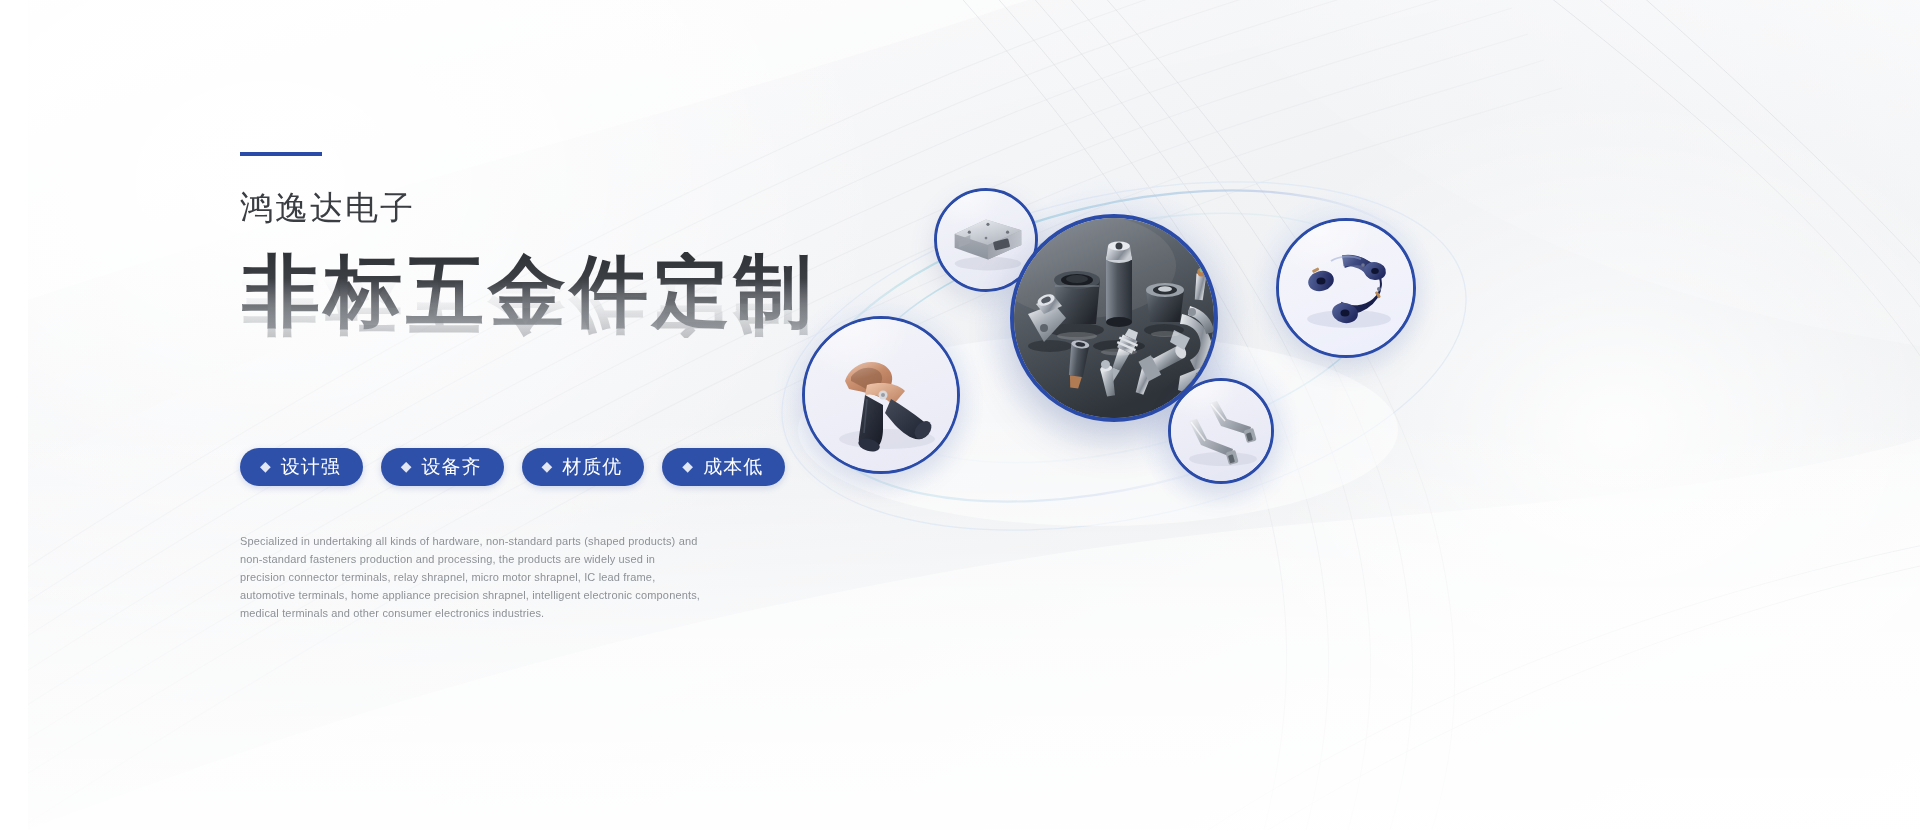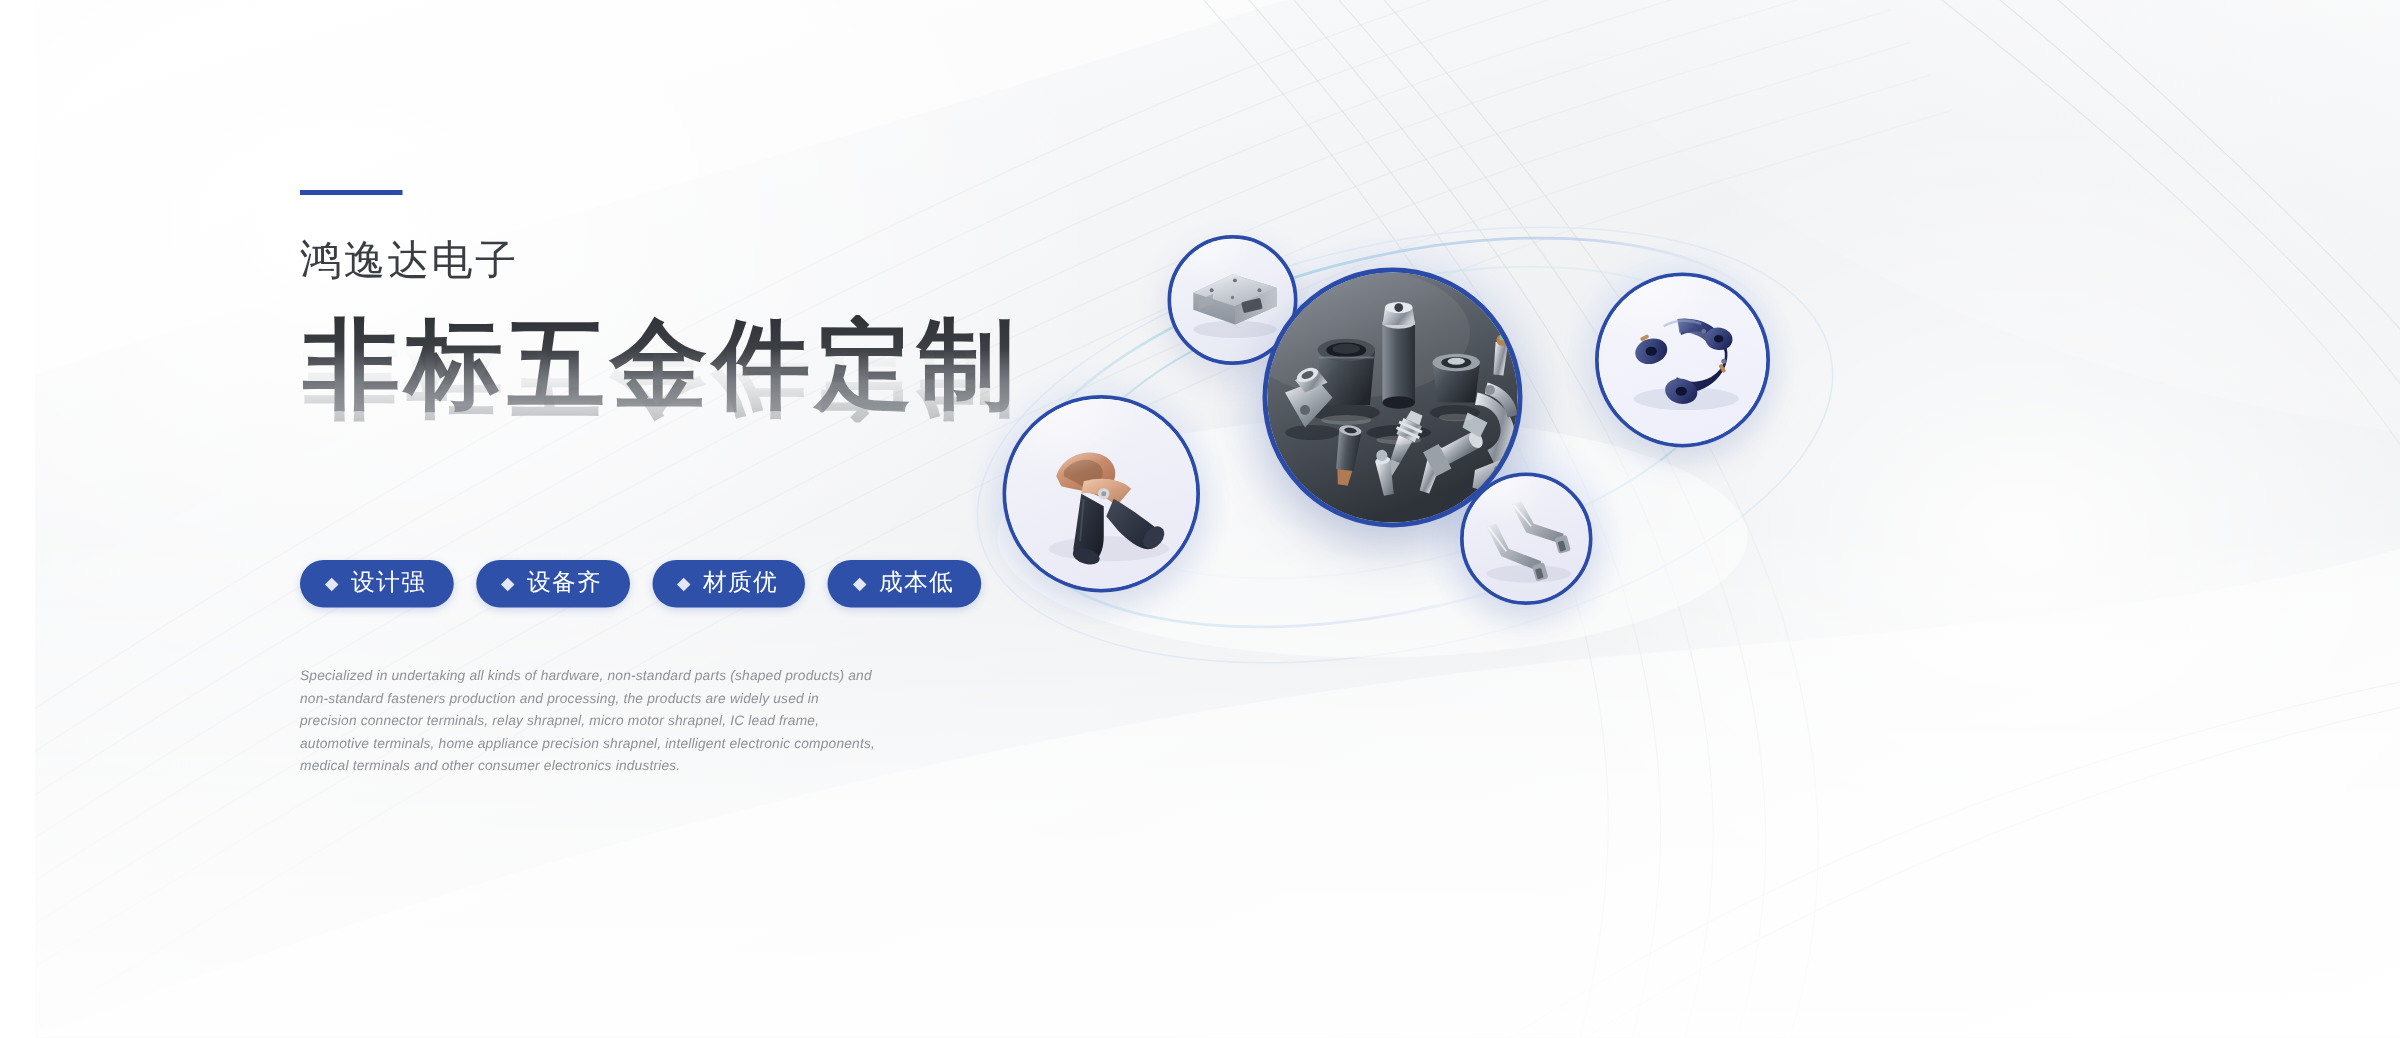--- a/index.html
+++ b/index.html
@@ -139,21 +139,20 @@
     transform: translateY(-1px);
   }
 
   .blurb {
     margin-top: 47px;
     width: 462px;
     font-size: 11px;
     line-height: 1.63;
     color: #8d9196;
     letter-spacing: 0.15px;
-    font-style: italic;
   }
 
   
   .cluster {
     position: absolute;
     left: 740px;
     top: 130px;
     width: 720px;
     height: 430px;
   }

